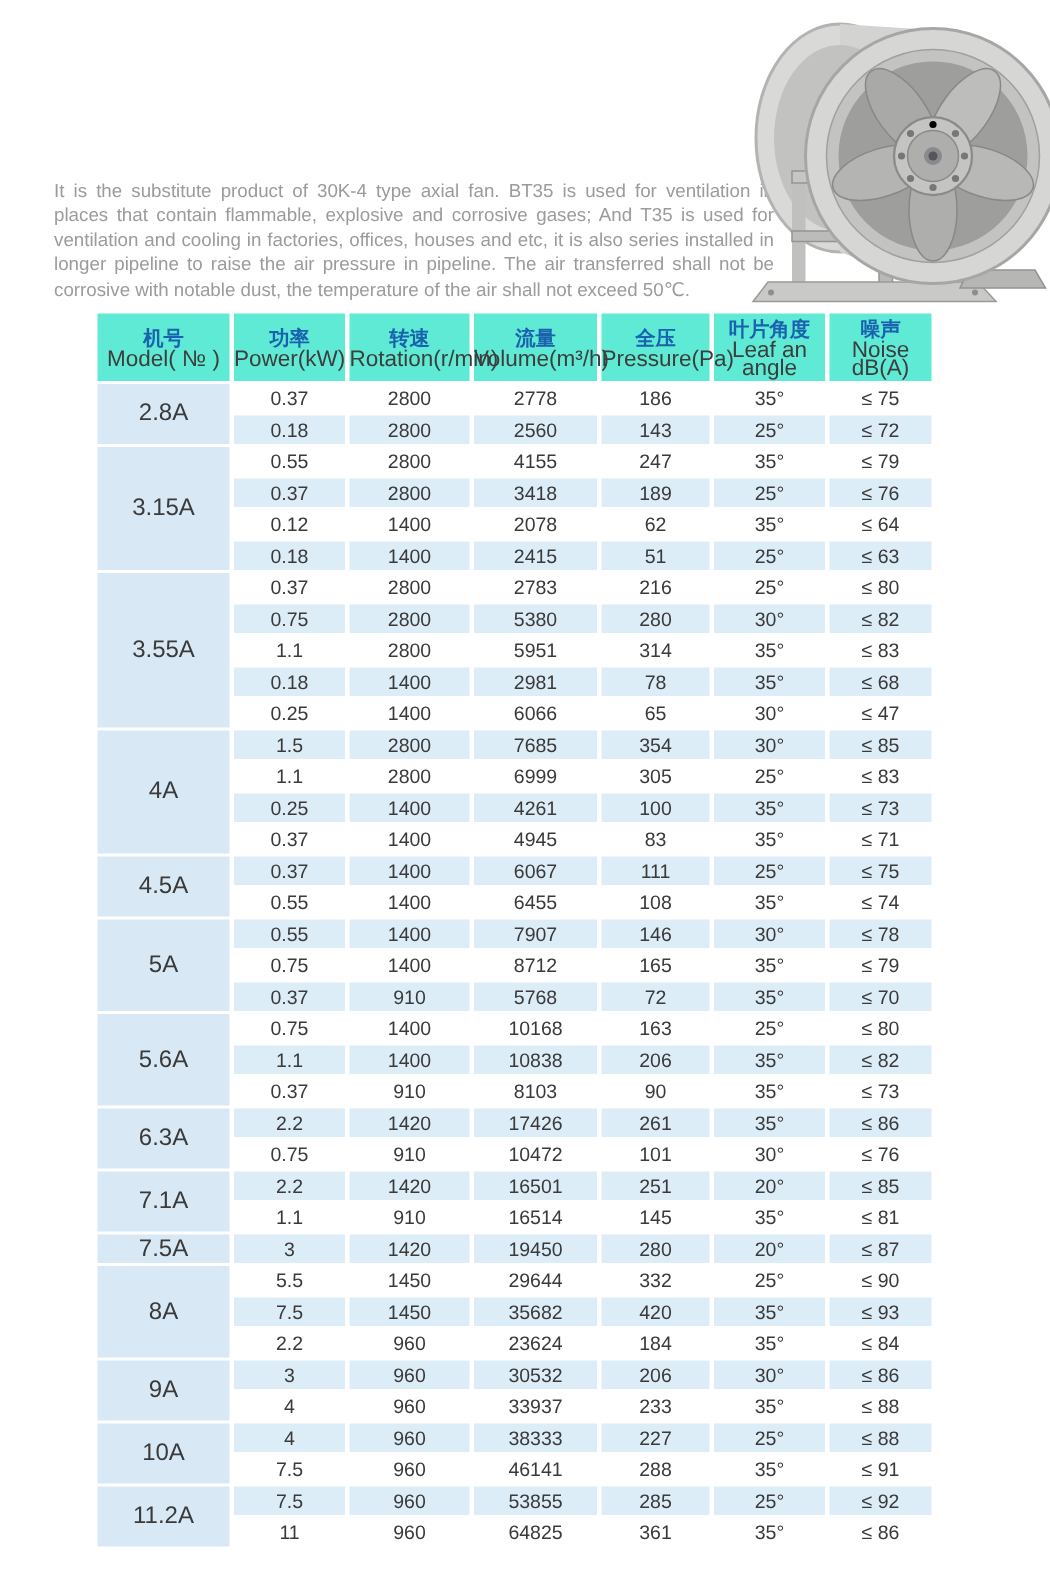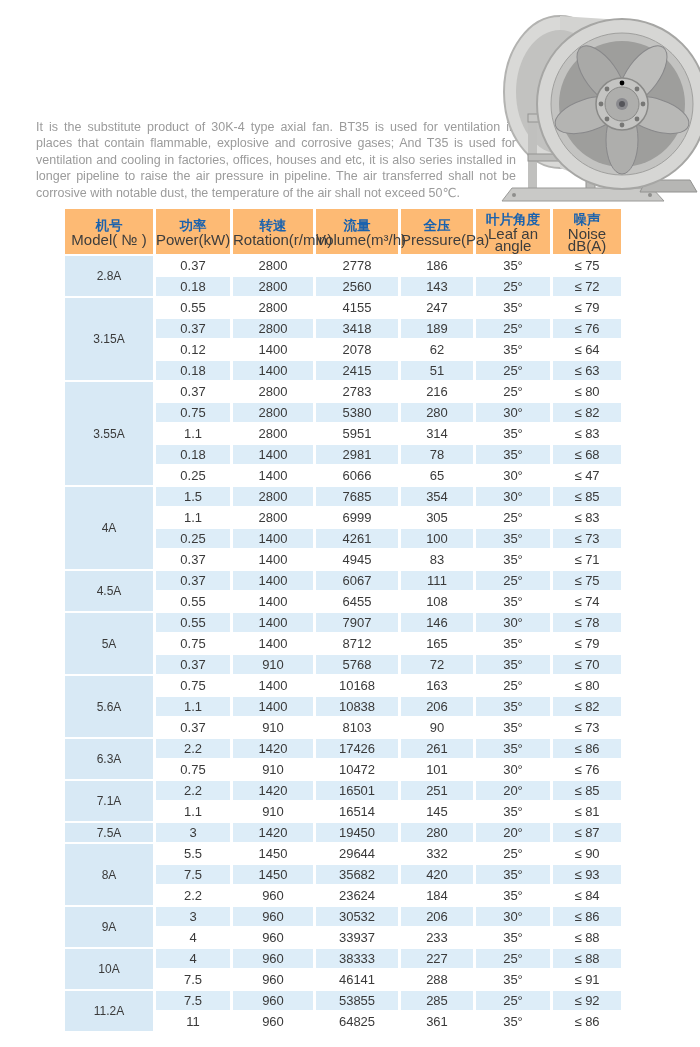--- a/index.html
+++ b/index.html
@@ -46,21 +46,21 @@
   
   .spec-table {
     position: absolute;
     left: 62px; top: 207px;
     width: 562px;
     border-collapse: separate;
     border-spacing: 3px 2px;
     table-layout: fixed;
   }
   .spec-table th {
-    background: #fdba74;
+    background: #5eead4;
     height: 40px;
     padding: 2px 0;
     font-weight: normal;
     vertical-align: middle;
   }
   .h-zh {
     color: #1a62ae;
     font-weight: bold;
     font-size: 13.5px;
     line-height: 17px;
@@ -77,21 +77,21 @@
     padding: 0;
     text-align: center;
     vertical-align: middle;
     font-size: 13px;
     color: #3a3a3a;
     background: #ffffff;
   }
   .spec-table td.blue { background: #ddedf8; }
   .spec-table td.model-cell {
     background: #d8e9f5;
-    font-size: 12px;
+    font-size: 16px;
     color: #3a3a3a;
     margin-left: 38px;
   }
 </style>
 </head>
 <body>
 
 <div class="page">
 
 

